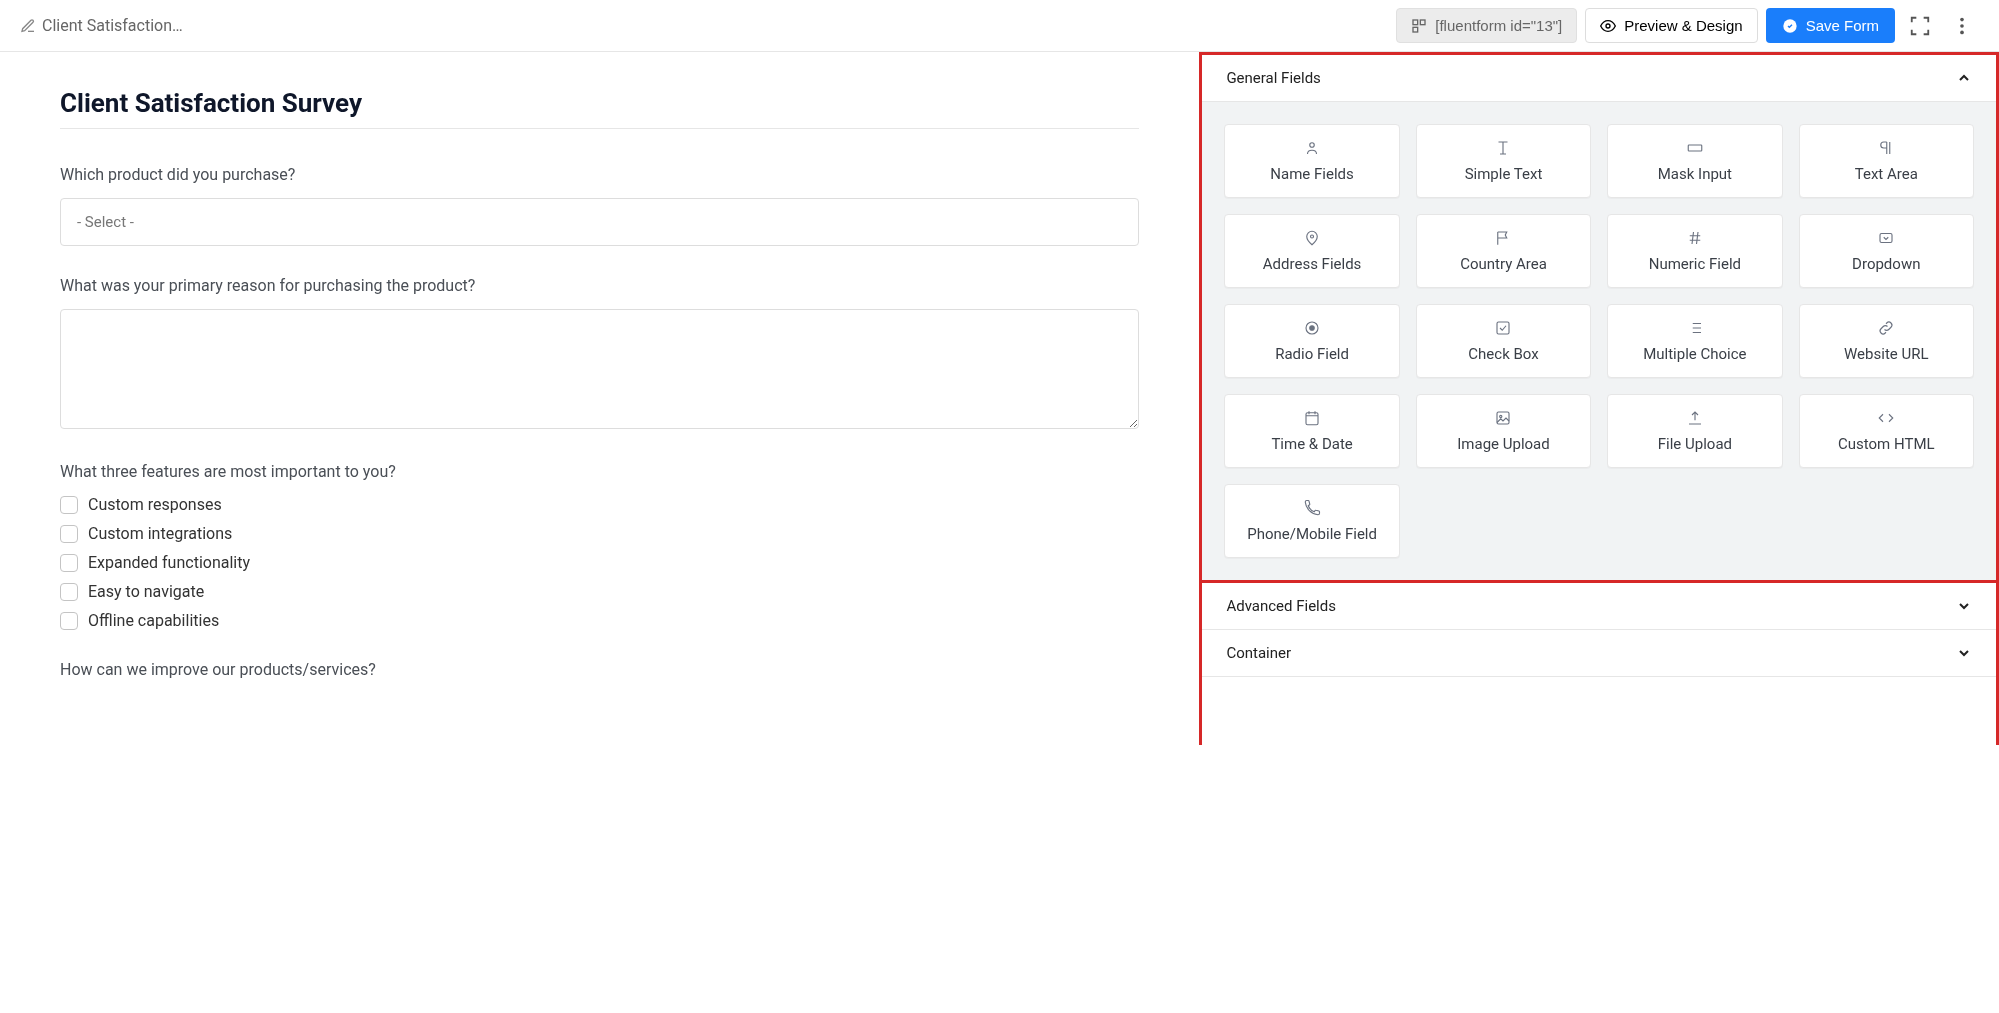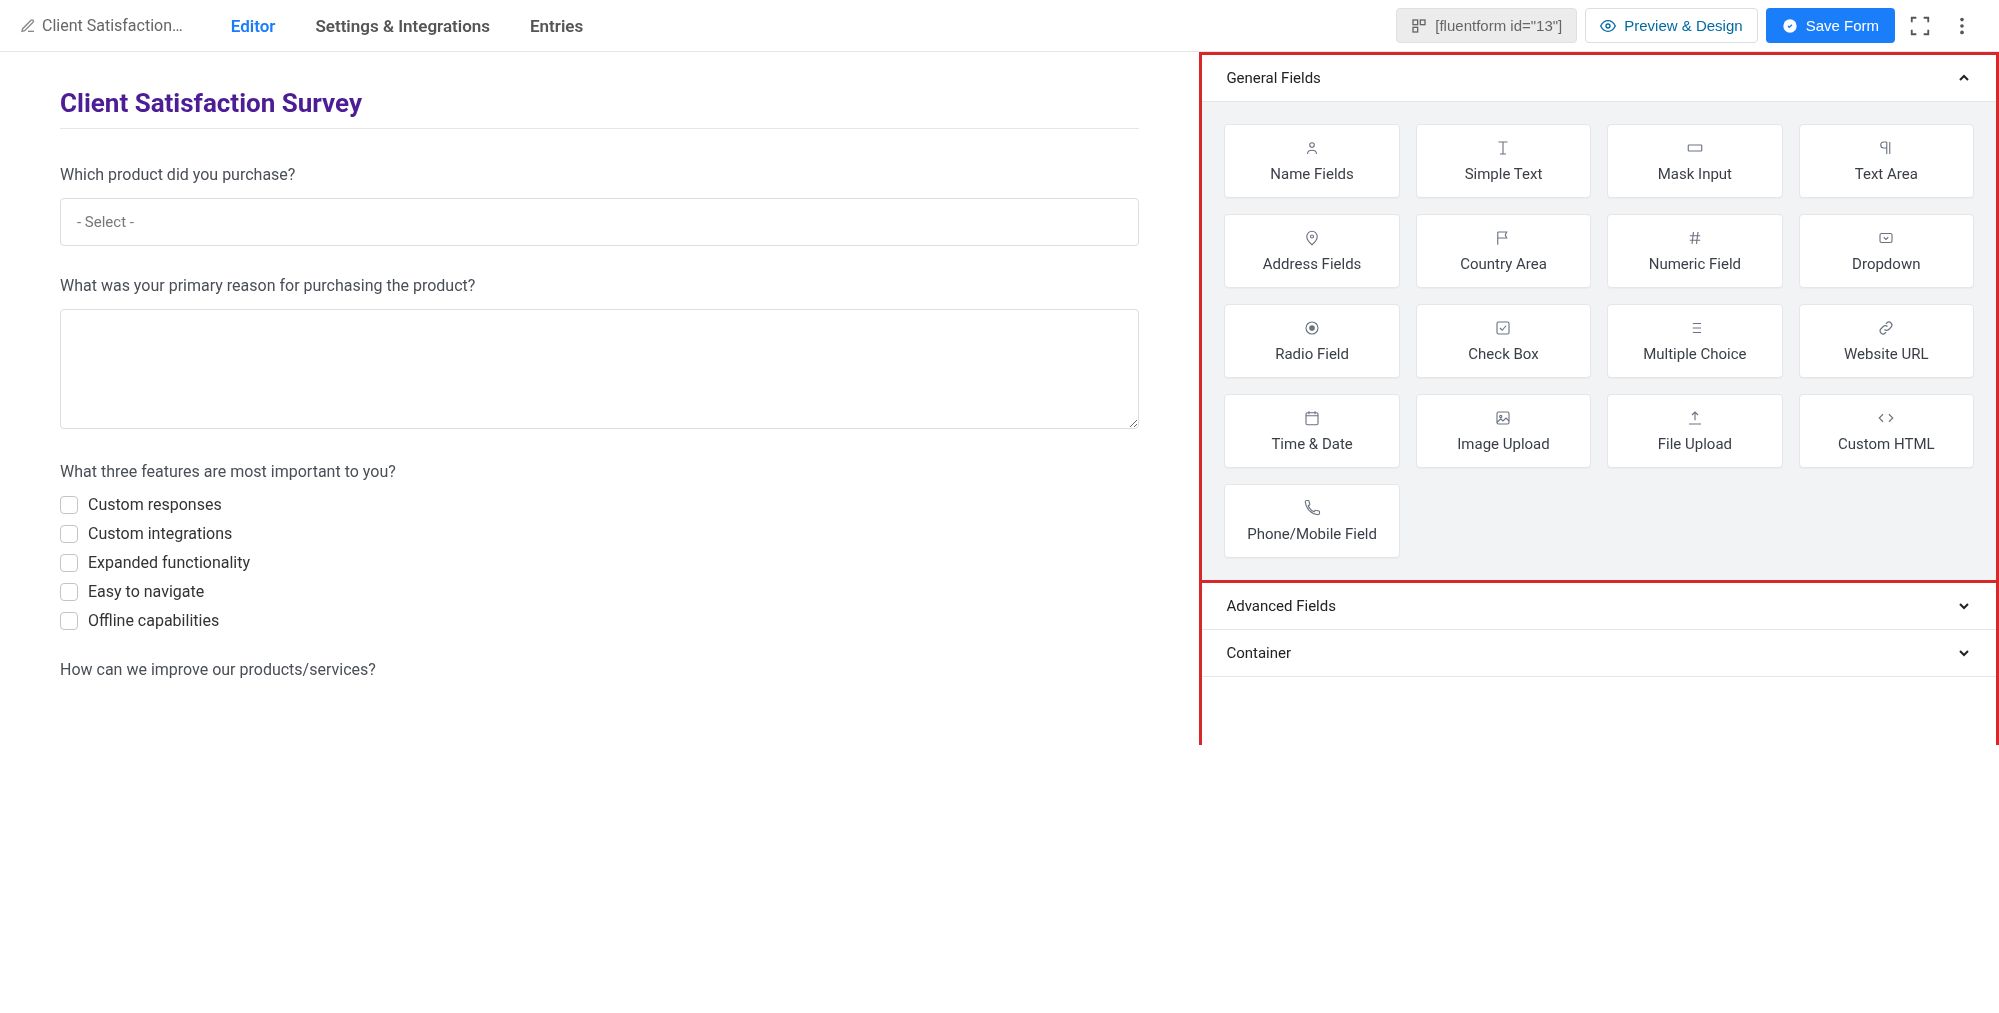--- a/index.html
+++ b/index.html
@@ -6,26 +6,26 @@
 body { font-family: -apple-system, BlinkMacSystemFont, "Segoe UI", Roboto, sans-serif; background: #fff; color: #333; font-size: 14px; }
 .topbar { display: flex; align-items: center; padding: 8px 20px; border-bottom: 1px solid #e6e6e6; gap: 8px; }
 .form-title-edit { display: flex; align-items: center; gap: 6px; color: #666; font-size: 16px; max-width: 170px; }
 .form-title-text { overflow: hidden; white-space: nowrap; text-overflow: ellipsis; }
 .pencil-icon { color: #888; flex-shrink: 0; }
 .tabs { display: flex; gap: 40px; margin-left: 40px; }
 .tab { font-size: 17px; color: #555; font-weight: 600; cursor: pointer; padding: 6px 0; }
 .tab.active { color: #1a7efb; }
 .spacer { flex: 1; }
 .shortcode-btn { display: flex; align-items: center; gap: 8px; background: #ececec; border: 1px solid #e0e0e0; border-radius: 4px; padding: 8px 14px; color: #666; font-size: 15px; cursor: pointer; }
-.preview-btn { display: flex; align-items: center; gap: 8px; background: #fff; border: 1px solid #ddd; border-radius: 4px; padding: 8px 14px; color: #0369a1; font-size: 15px; cursor: pointer; }
+.preview-btn { display: flex; align-items: center; gap: 8px; background: #fff; border: 1px solid #ddd; border-radius: 4px; padding: 8px 14px; color: #000000; font-size: 15px; cursor: pointer; }
 .save-btn { display: flex; align-items: center; gap: 8px; background: #1a7efb; border: none; border-radius: 4px; padding: 9px 16px; color: #fff; font-size: 15px; font-weight: 400; cursor: pointer; }
 .icon-btn { background: transparent; border: none; cursor: pointer; padding: 6px; color: #555; display: flex; align-items: center; justify-content: center; }
 .main { display: flex; }
 .editor-area { flex: 1; padding: 36px 60px; max-width: 60%; }
-.survey-title { font-size: 26px; font-weight: 700; color: #4c1d95; padding-bottom: 10px; border-bottom: 1px solid #e6e6e6; margin-bottom: 36px; }
+.survey-title { font-size: 26px; font-weight: 700; color: #0f172a; padding-bottom: 10px; border-bottom: 1px solid #e6e6e6; margin-bottom: 36px; }
 .field-group { margin-bottom: 30px; }
 .field-label { font-size: 16px; color: #4a4f56; margin-bottom: 14px; display: block; }
 .select-box { width: 100%; border: 1px solid #ddd; border-radius: 4px; padding: 14px 16px; font-size: 15px; color: #777; background: #fff; }
 .textarea-box { width: 100%; height: 120px; border: 1px solid #ddd; border-radius: 4px; padding: 12px; font-size: 15px; resize: both; }
 .checkbox-row { display: flex; align-items: center; gap: 10px; margin-bottom: 10px; font-size: 16px; color: #333; }
 .checkbox-box { width: 18px; height: 18px; border: 1.5px solid #c4c4c4; border-radius: 4px; flex-shrink: 0; }
 .side-panel { width: 40%; min-width: 600px; border-left: 3px solid #d62828; border-right: 3px solid #d62828; }
 .side-panel-inner-top { border-top: 3px solid #d62828; }
 .side-panel-inner-bottom { border-bottom: 3px solid #d62828; }
 .accordion-header { display: flex; justify-content: space-between; align-items: center; padding: 14px 24px; font-weight: 400; font-size: 15px; color: #222; border-bottom: 1px solid #e6e6e6; cursor: pointer; background: #fff; }
@@ -41,25 +41,20 @@
 <div class="topbar">
   <div class="form-title-edit">
     <span class="pencil-icon">
       <svg width="16" height="16" viewBox="0 0 24 24" fill="none" stroke="currentColor" stroke-width="2">
           <path d="M12 20h9"></path>
           <path d="M16.5 3.5a2.1 2.1 0 013 3L7 19l-4 1 1-4z"></path>
         </svg>
     </span>
     <span class="form-title-text">Client Satisfaction…</span>
   </div>
-  <div class="tabs">
-    <div class="tab active">Editor</div>
-    <div class="tab">Settings &amp; Integrations</div>
-    <div class="tab">Entries</div>
-  </div>
   <div class="spacer"></div>
   <button class="shortcode-btn">
     <span>
       <svg width="16" height="16" viewBox="0 0 24 24" fill="none" stroke="currentColor" stroke-width="2">
           <rect x="3" y="3" width="7" height="7"></rect>
           <rect x="14" y="3" width="7" height="7"></rect>
           <rect x="3" y="14" width="7" height="7"></rect>
         </svg>
     </span>
     <span>[fluentform id="13"]</span>

